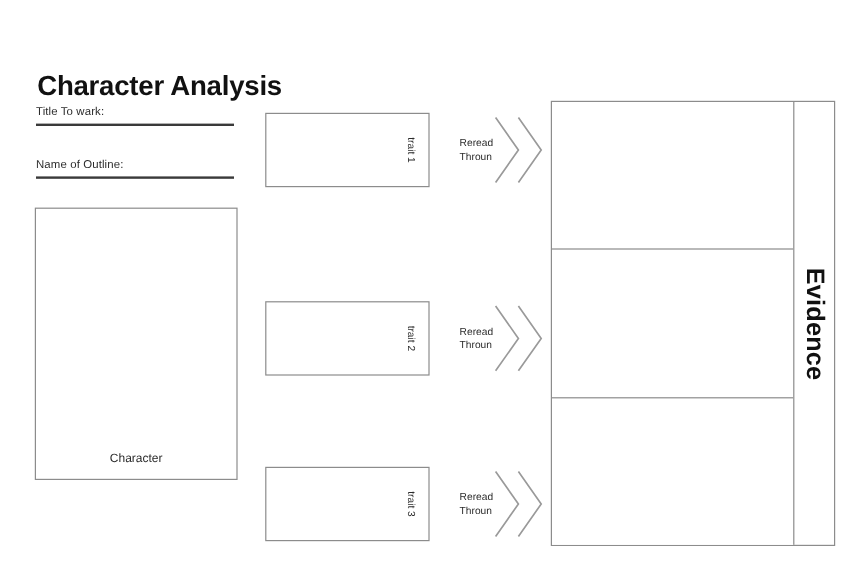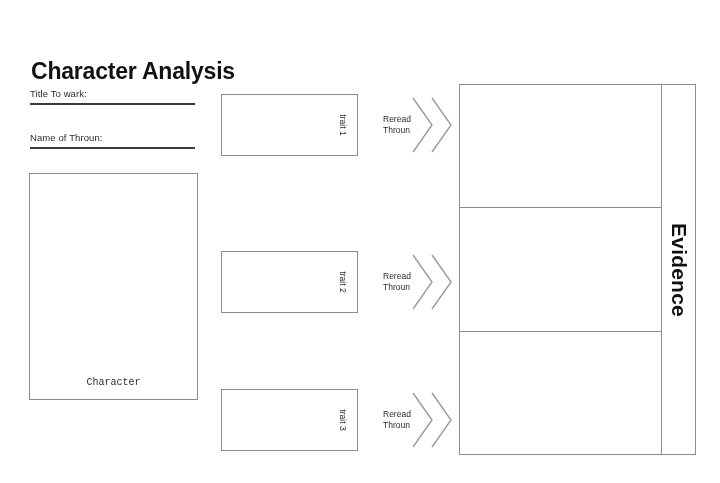--- a/index.html
+++ b/index.html
@@ -61,21 +61,20 @@
     background: #ffffff;
   }
   #character-box-label {
     position: absolute;
     left: 0;
     right: 0;
     bottom: 11px;
     text-align: center;
     font-size: 10px;
     color: #2b2b2b;
-    font-family: Liberation Mono, monospace;
   }
 
   
   .trait-row {
     position: absolute;
     left: 221px;
     width: 235px;
     height: 62px;
   }
   #trait-row-1 { top: 94px; }
@@ -186,21 +185,21 @@
 <body>
 
 <div id="page-title">Character Analysis</div>
 
 <div class="meta-field" id="meta-field-title">
   <div class="meta-label">Title To wark:</div>
   <div class="meta-rule"></div>
 </div>
 
 <div class="meta-field" id="meta-field-outline">
-  <div class="meta-label">Name of Throun:</div>
+  <div class="meta-label">Name of Outline:</div>
   <div class="meta-rule"></div>
 </div>
 
 <div id="character-box">
   <div id="character-box-label">Character</div>
 </div>
 
 <div class="trait-row" id="trait-row-1">
   <div class="trait-box">
     <div class="trait-label">trait 1</div>

